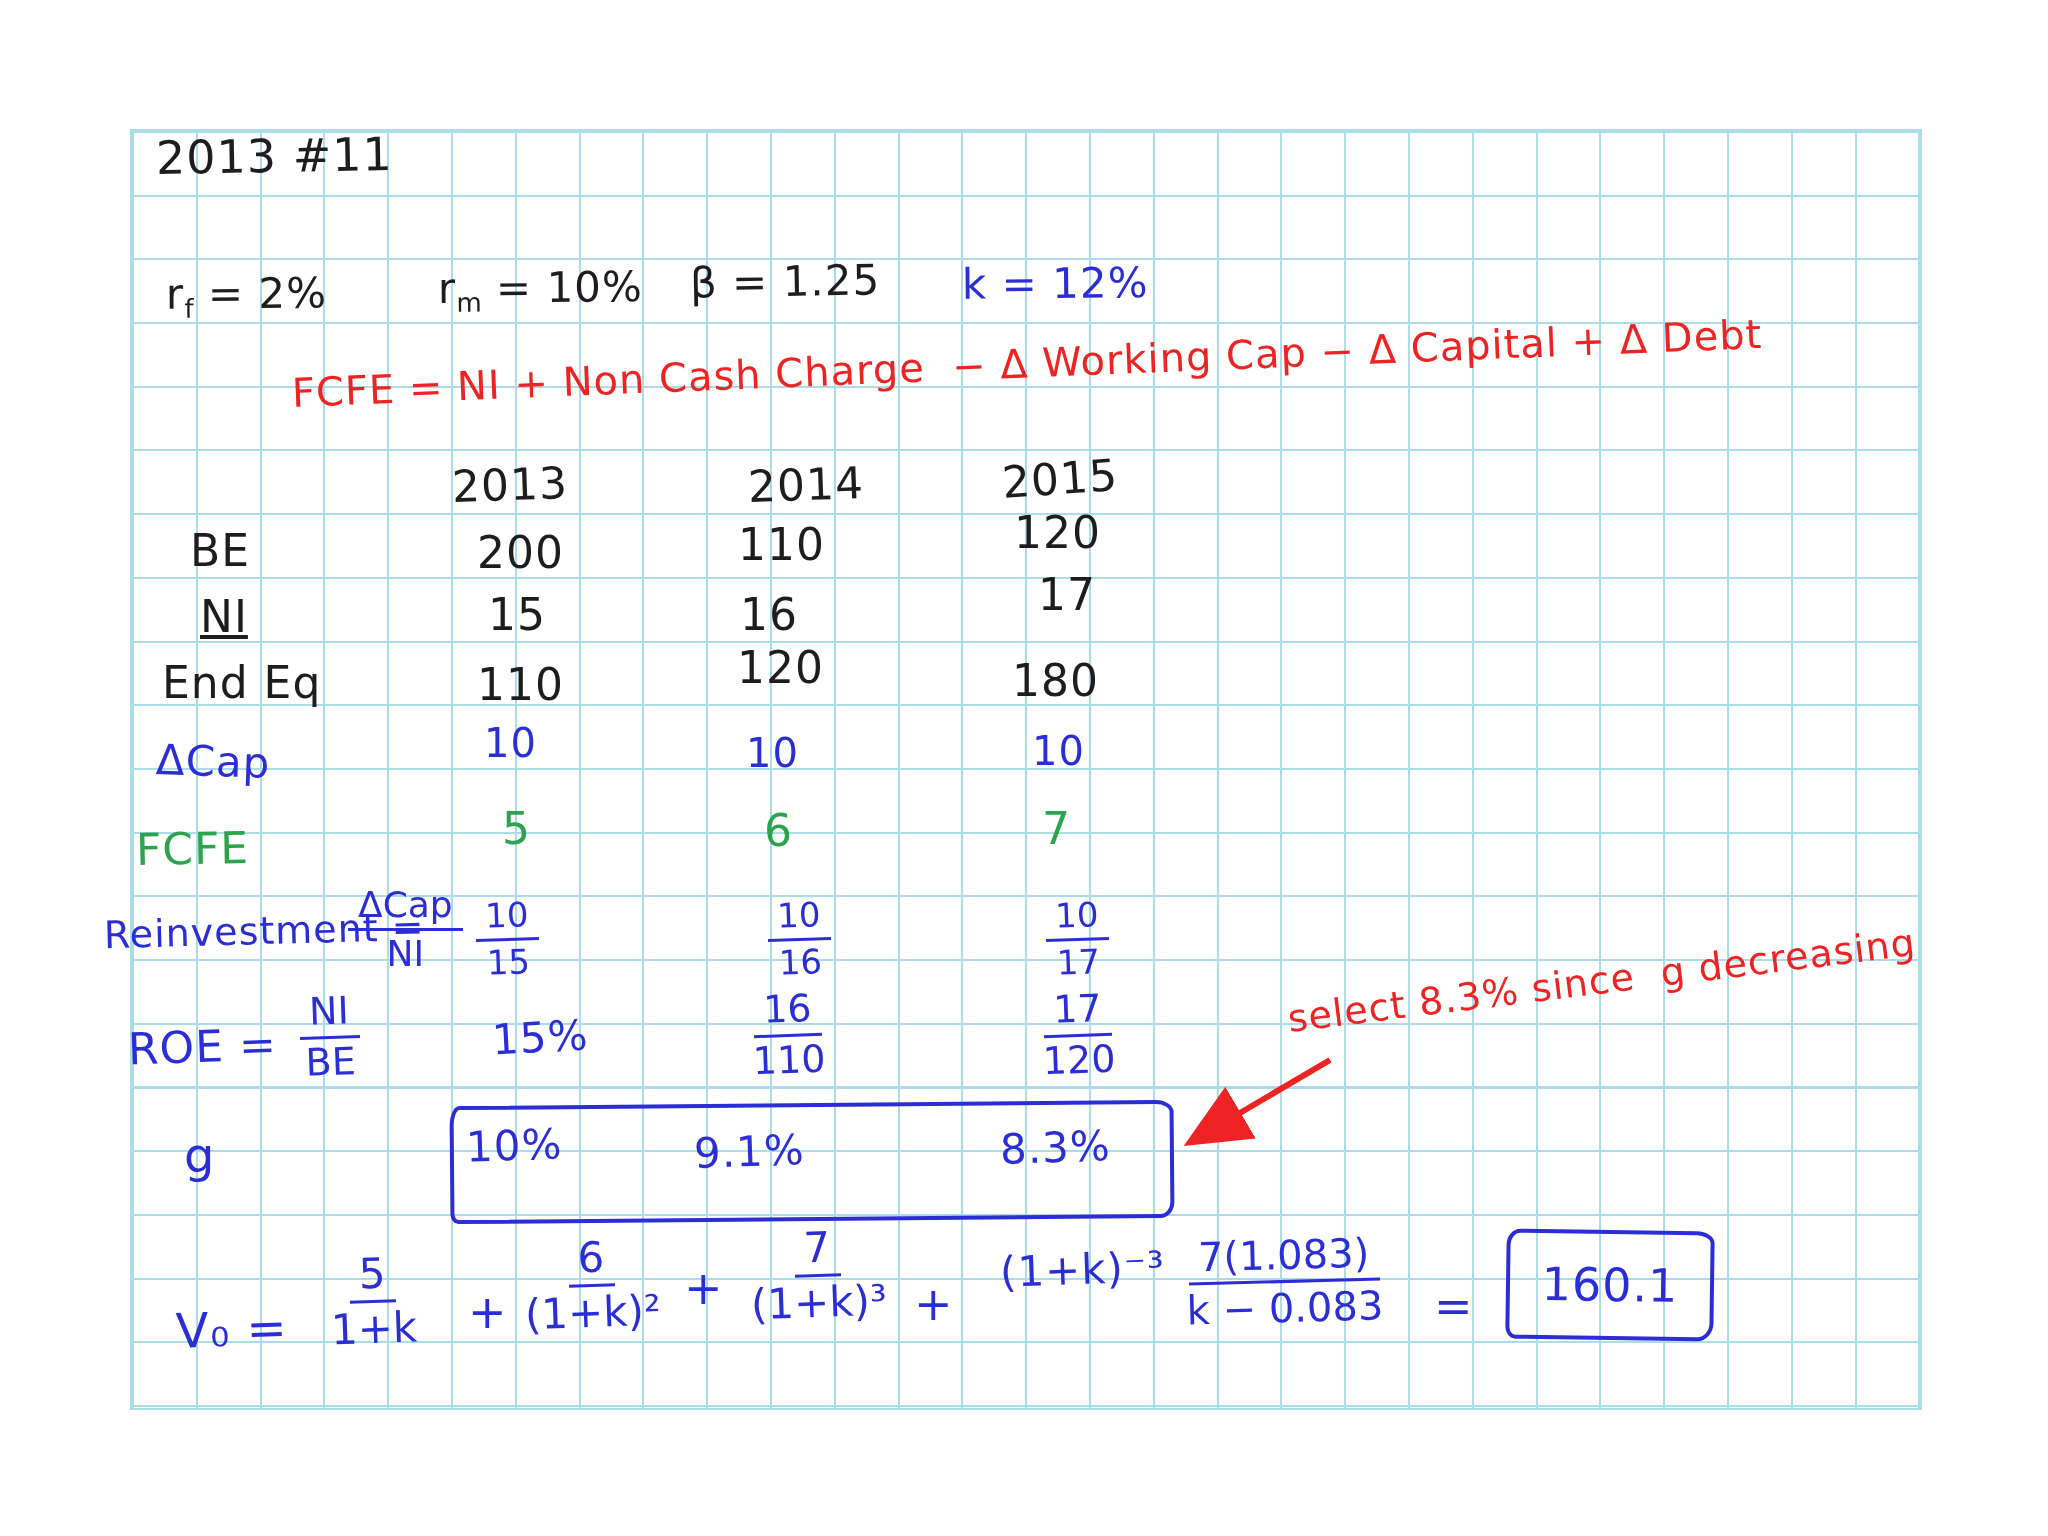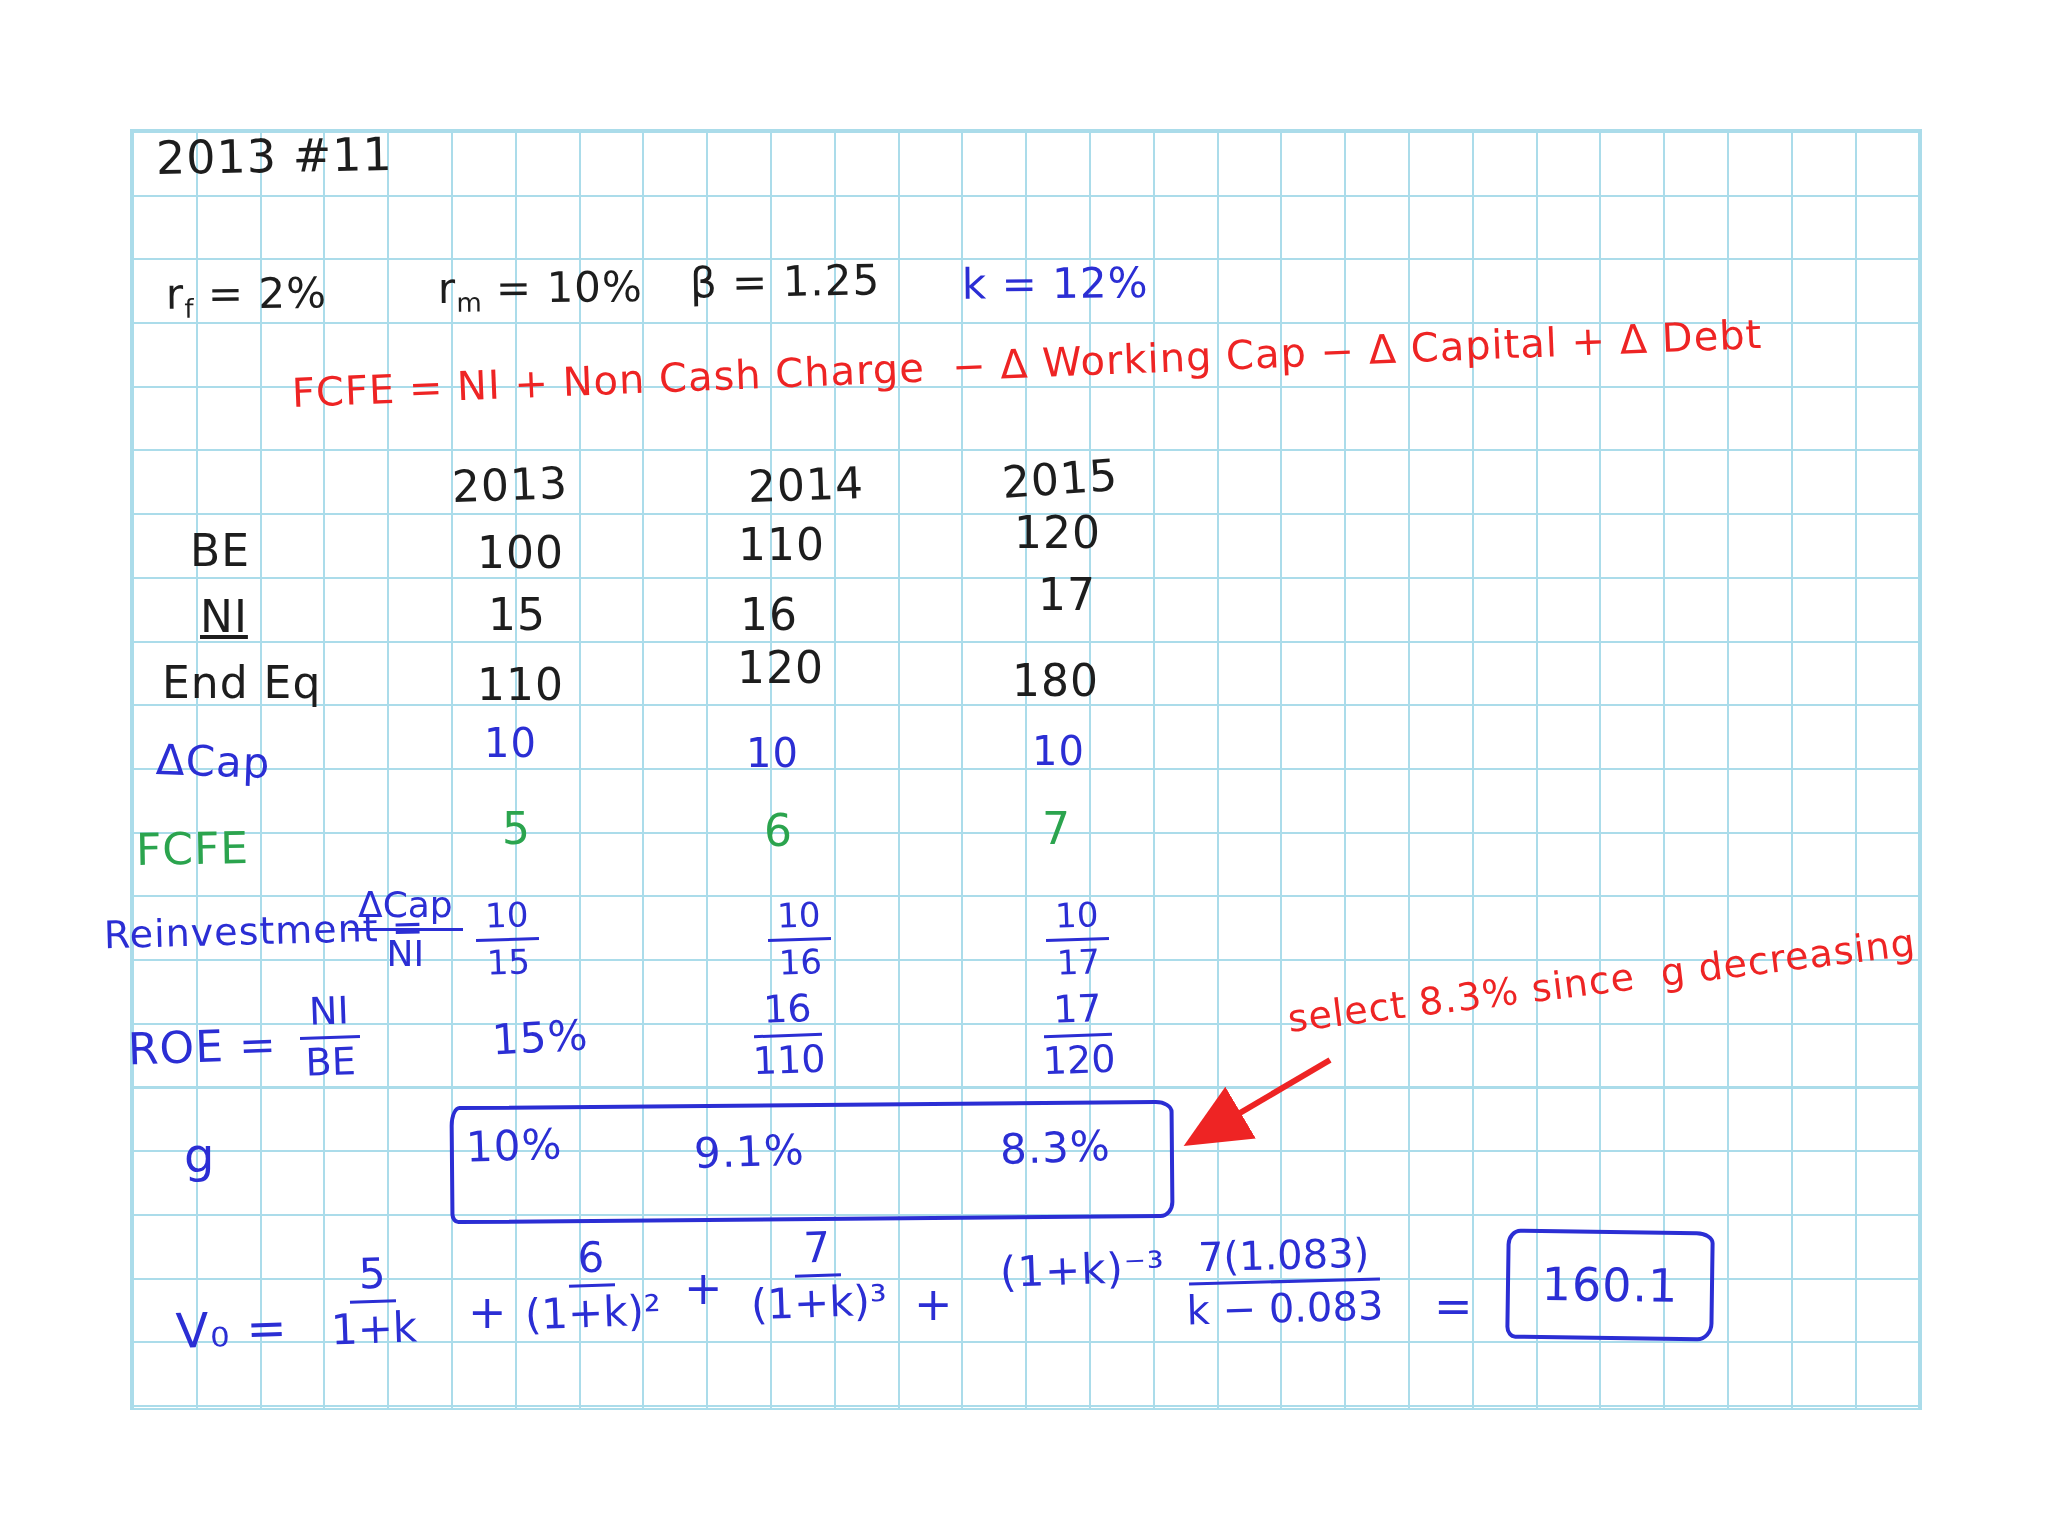--- a/index.html
+++ b/index.html
@@ -57,21 +57,21 @@
 
   <div class="abs hw blue fs42" style="left:962px;top:262px;transform:rotate(-0.5deg);"><span>k</span><span class="sub"></span><span> = 12%</span></div>
 
   <div class="abs hw red fs40" style="left:292px;top:372px;transform:rotate(-2.3deg);transform-origin:left center;">FCFE = NI + Non Cash Charge  − Δ Working Cap − Δ Capital + Δ Debt</div>
 
   <div class="abs hw black fs44" style="left:452px;top:462px;transform:rotate(-2deg);">2013</div>
   <div class="abs hw black fs44" style="left:748px;top:462px;transform:rotate(-2deg);">2014</div>
   <div class="abs hw black fs44" style="left:1002px;top:456px;transform:rotate(-4deg);">2015</div>
 
   <div class="abs hw black fs44" style="left:190px;top:528px;">BE</div>
-  <div class="abs hw black fs44" style="left:477px;top:530px;">100</div>
+  <div class="abs hw black fs44" style="left:477px;top:530px;">200</div>
   <div class="abs hw black fs44" style="left:738px;top:522px;">110</div>
   <div class="abs hw black fs44" style="left:1014px;top:510px;">120</div>
 
   <div class="abs hw black fs44" style="left:200px;top:594px;text-decoration:underline;">NI</div>
   <div class="abs hw black fs44" style="left:488px;top:592px;">15</div>
   <div class="abs hw black fs44" style="left:740px;top:592px;">16</div>
   <div class="abs hw black fs44" style="left:1038px;top:572px;">17</div>
 
   <div class="abs hw black fs44" style="left:162px;top:660px;">End Eq</div>
   <div class="abs hw black fs44" style="left:477px;top:662px;">110</div>

